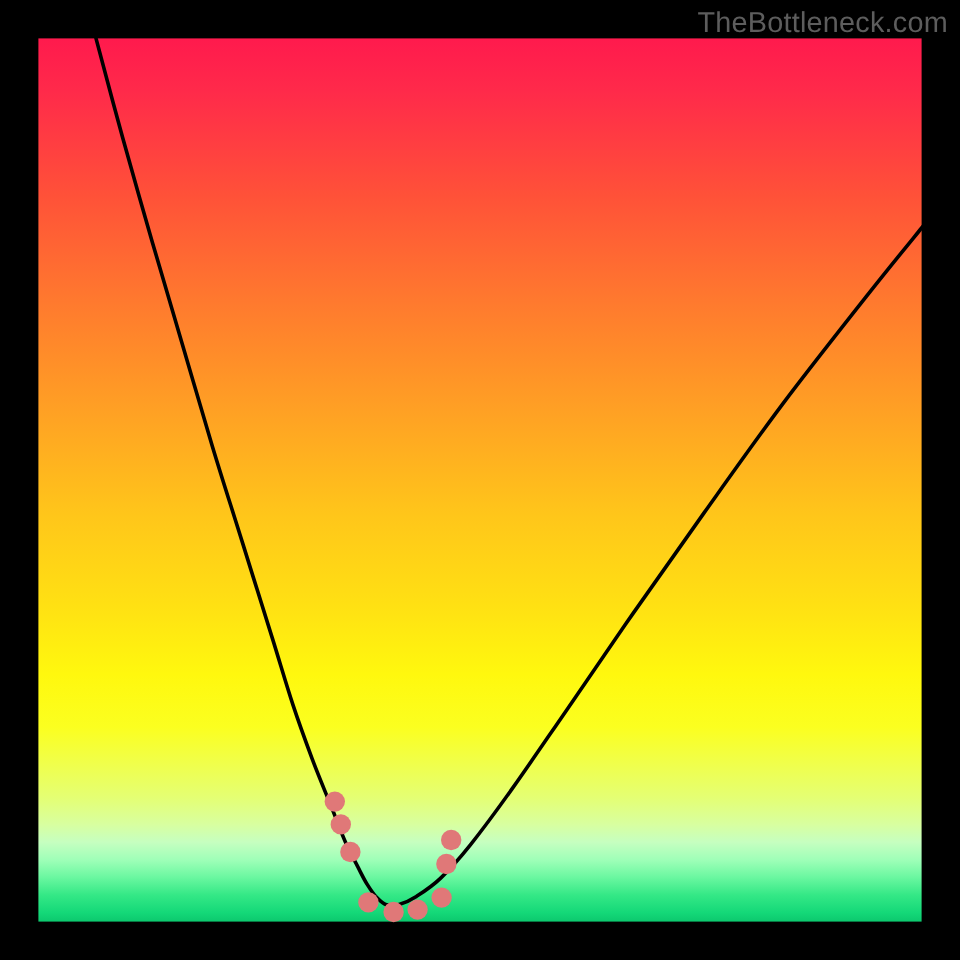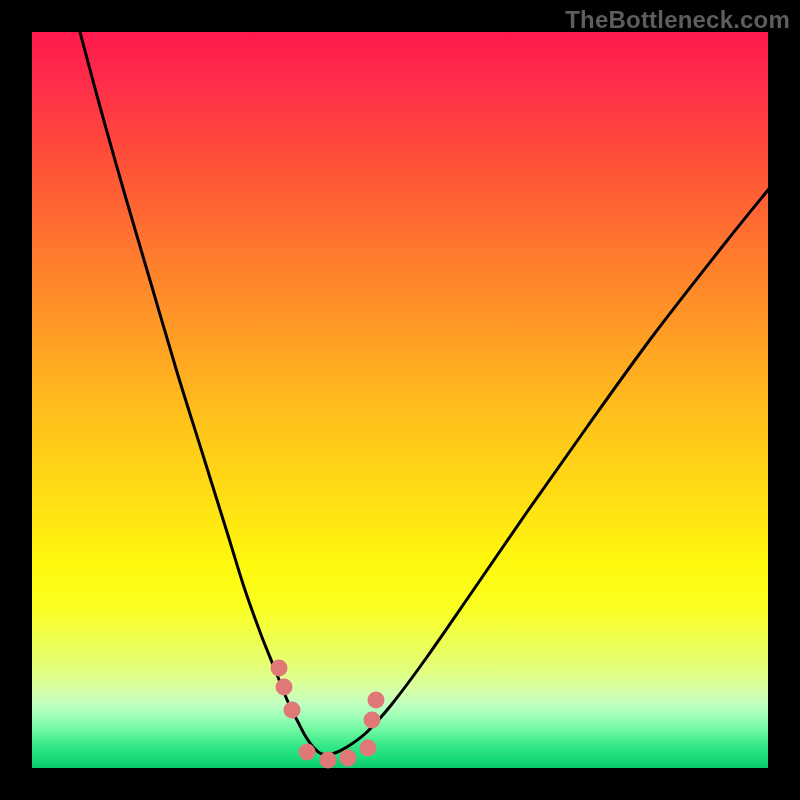--- a/index.html
+++ b/index.html
@@ -47,21 +47,21 @@
       #14d878 99%,
       #0cc86e 100%
     );
   }
   .watermark {
     position: absolute;
     top: 6px;
     right: 10px;
     color: #5d5d5d;
     font-size: 24px;
-    font-weight: 700;
+    font-weight: 400;
     letter-spacing: 0.2px;
   }
   svg.curve {
     position: absolute;
     left: 0;
     top: 0;
     width: 736px;
     height: 736px;
     overflow: visible;
   }

